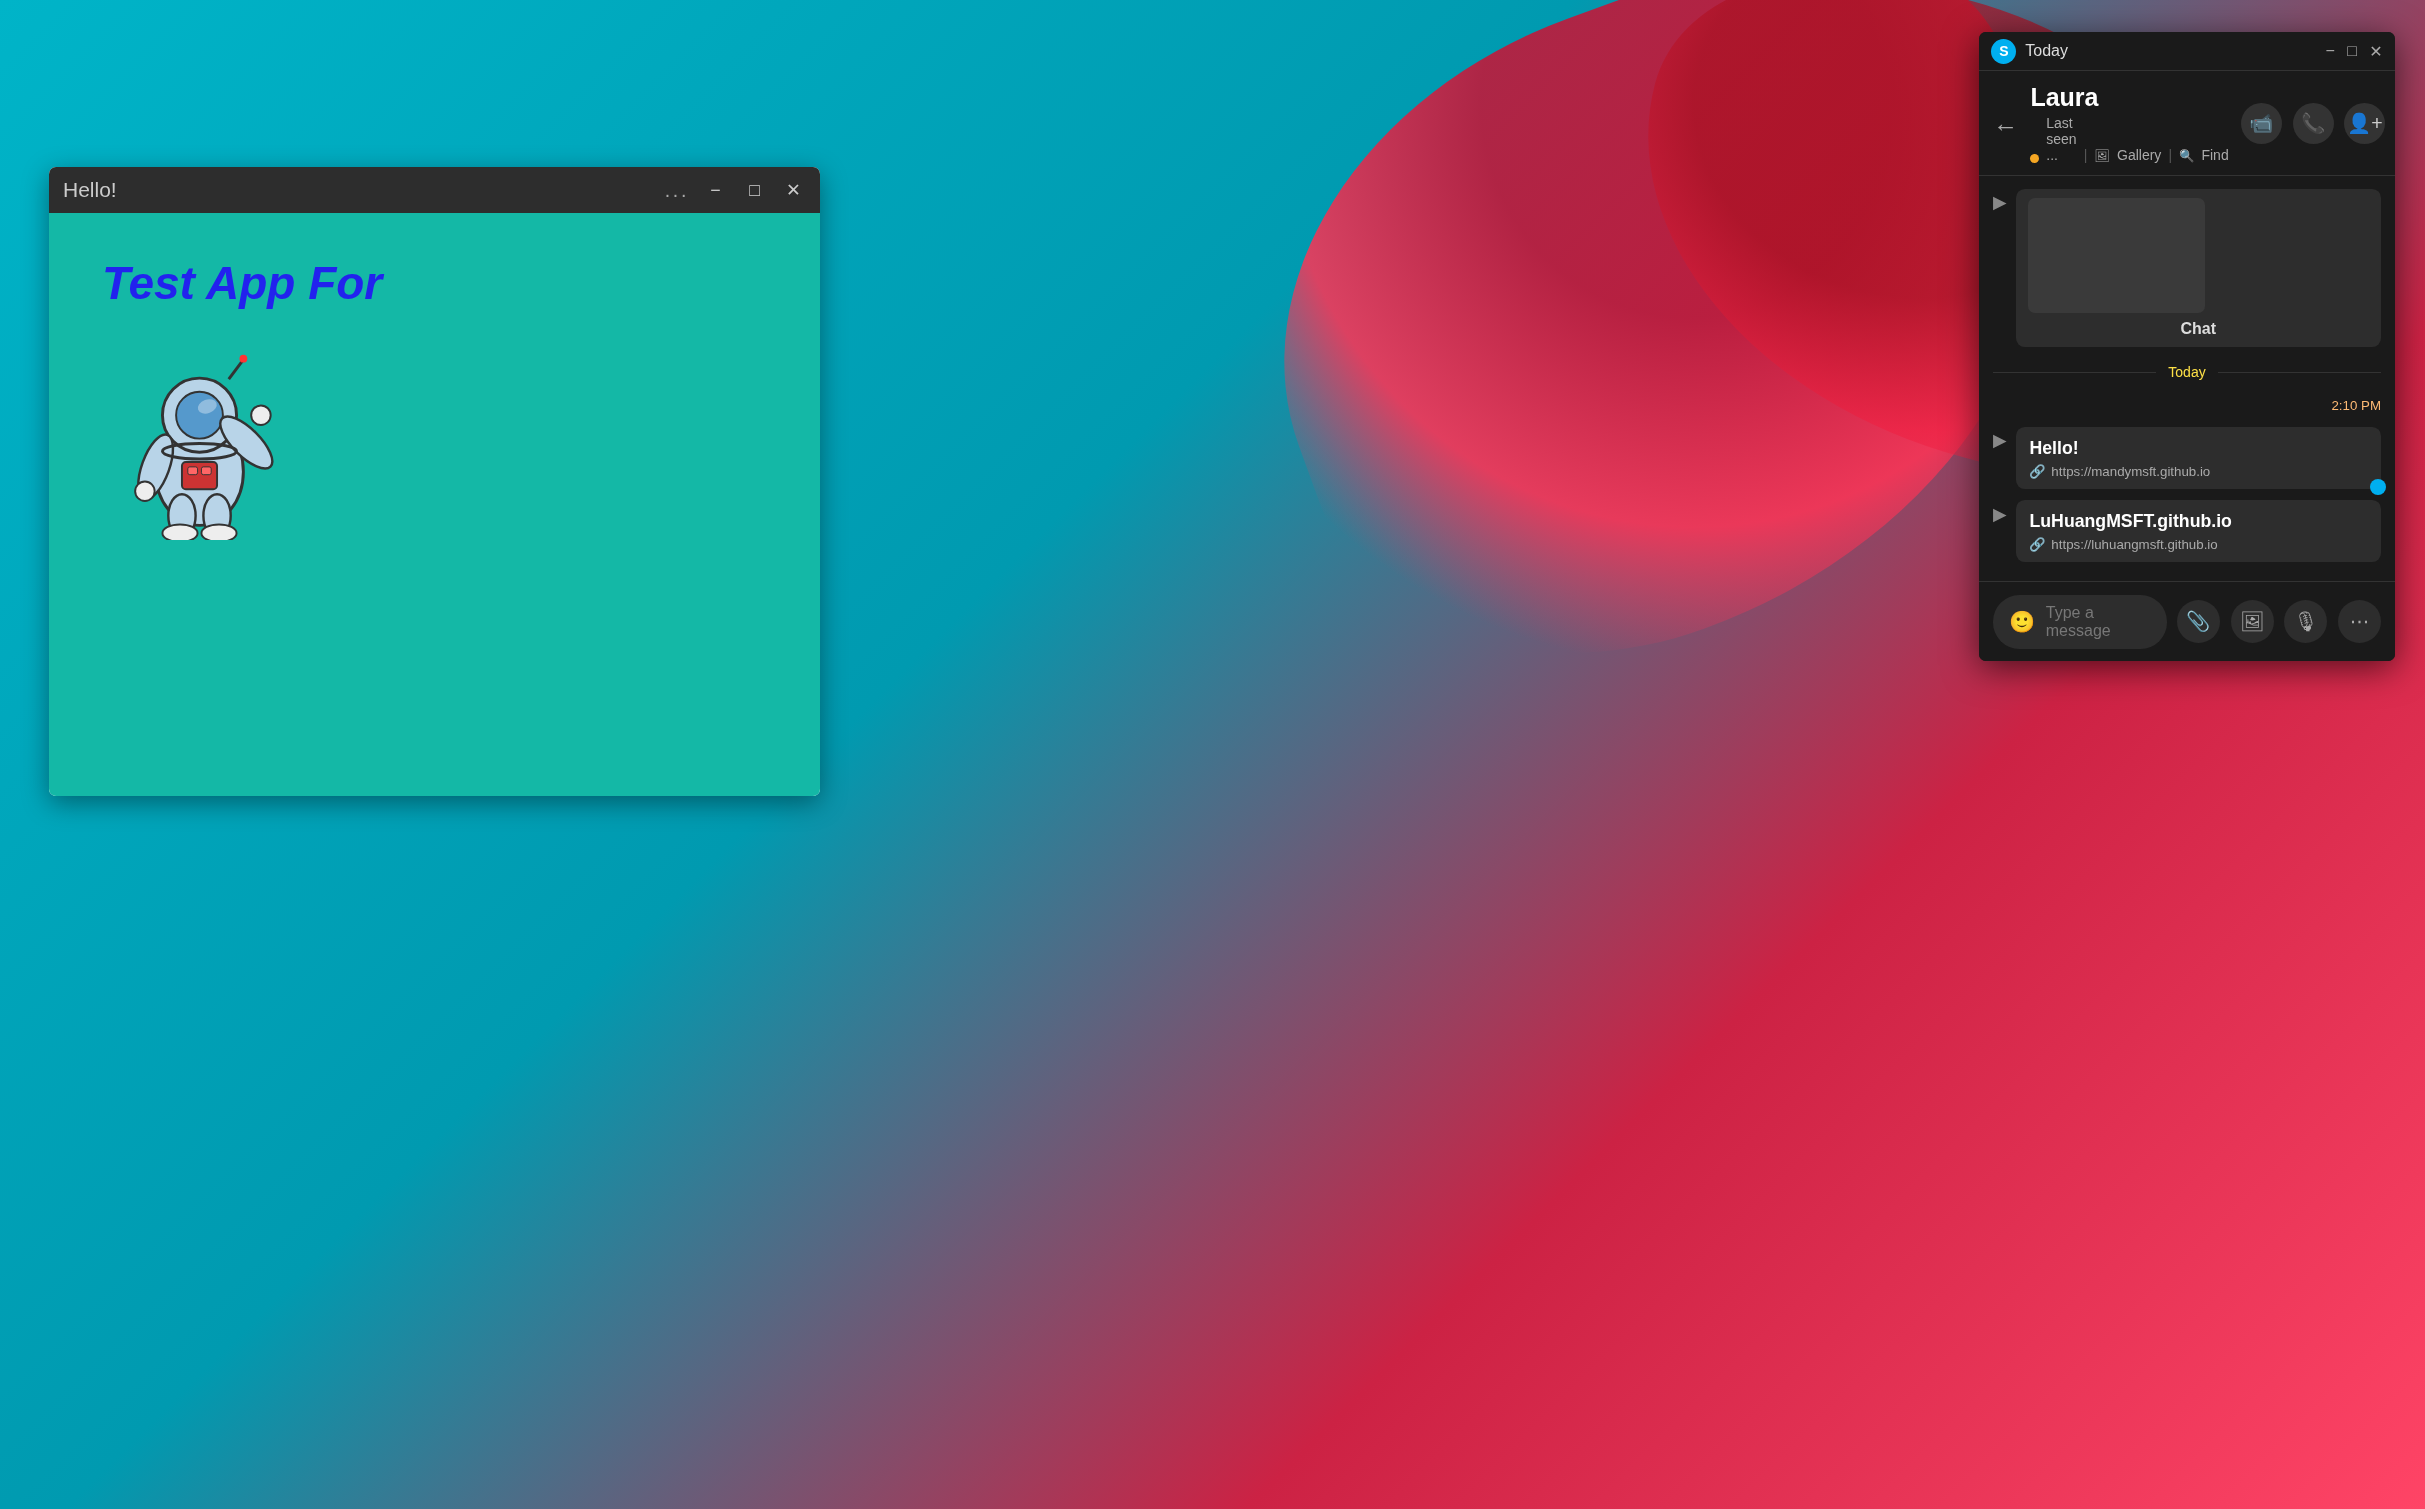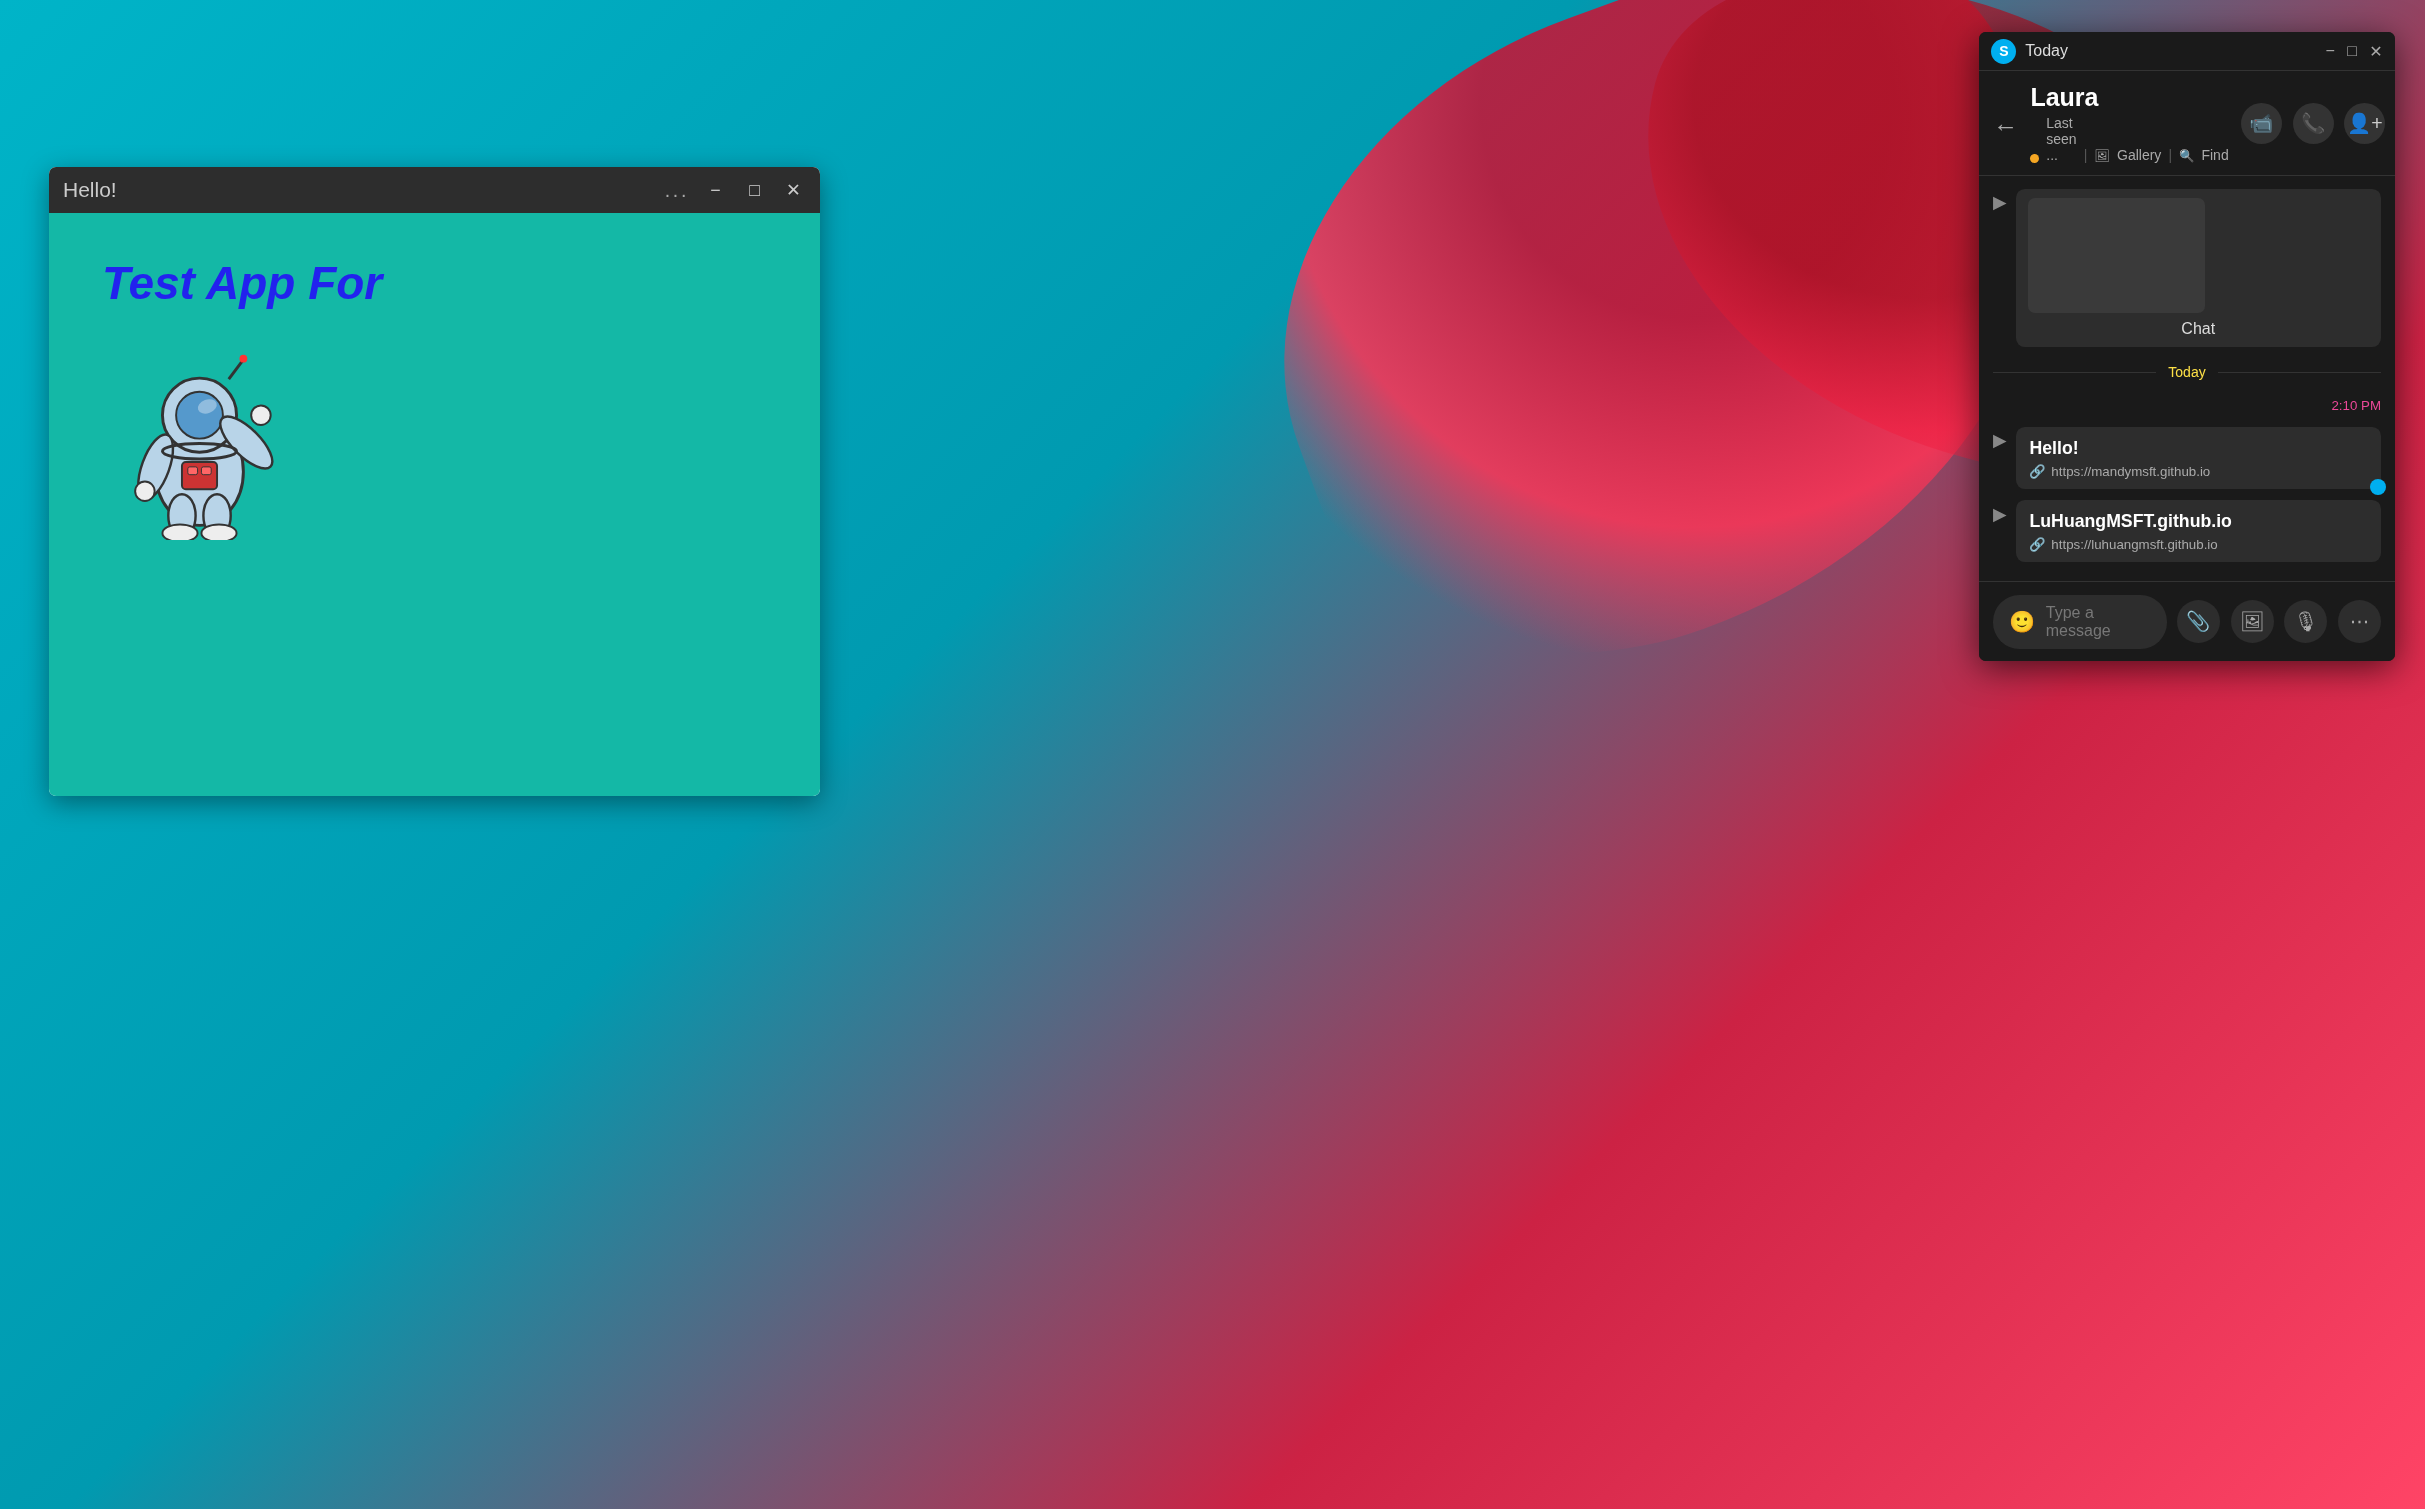--- a/index.html
+++ b/index.html
@@ -301,21 +301,21 @@
 
     .chat-divider::before,
     .chat-divider::after {
       content: '';
       flex: 1;
       height: 0.9px;
       background: #333;
     }
 
     .chat-timestamp {
-      color: #ec4899;
+      color: #fdba74;
       font-size: 13.3px;
       text-align: right;
       margin-bottom: 3.5px;
     }
 
     .chat-message-row {
       display: flex;
       align-items: flex-start;
       gap: 8.9px;
     }
@@ -501,21 +501,21 @@
       </div>
     </div>
   </div>
 
   <div class="skype-chat">
 
     <div class="chat-card">
       <span class="chat-send-icon">▶</span>
       <div class="chat-bubble-dark">
         <div class="chat-image-placeholder"></div>
-        <div style="text-align:center;font-size:16px;font-weight:400;color:#ddd;">Chat</div>
+        <div style="text-align:center;font-size:16px;font-weight:700;color:#ddd;">Chat</div>
       </div>
     </div>
 
     <div class="chat-divider">
       <span>Today</span>
     </div>
 
     <div class="chat-timestamp">2:10 PM</div>
 
     <div class="chat-message-row">

